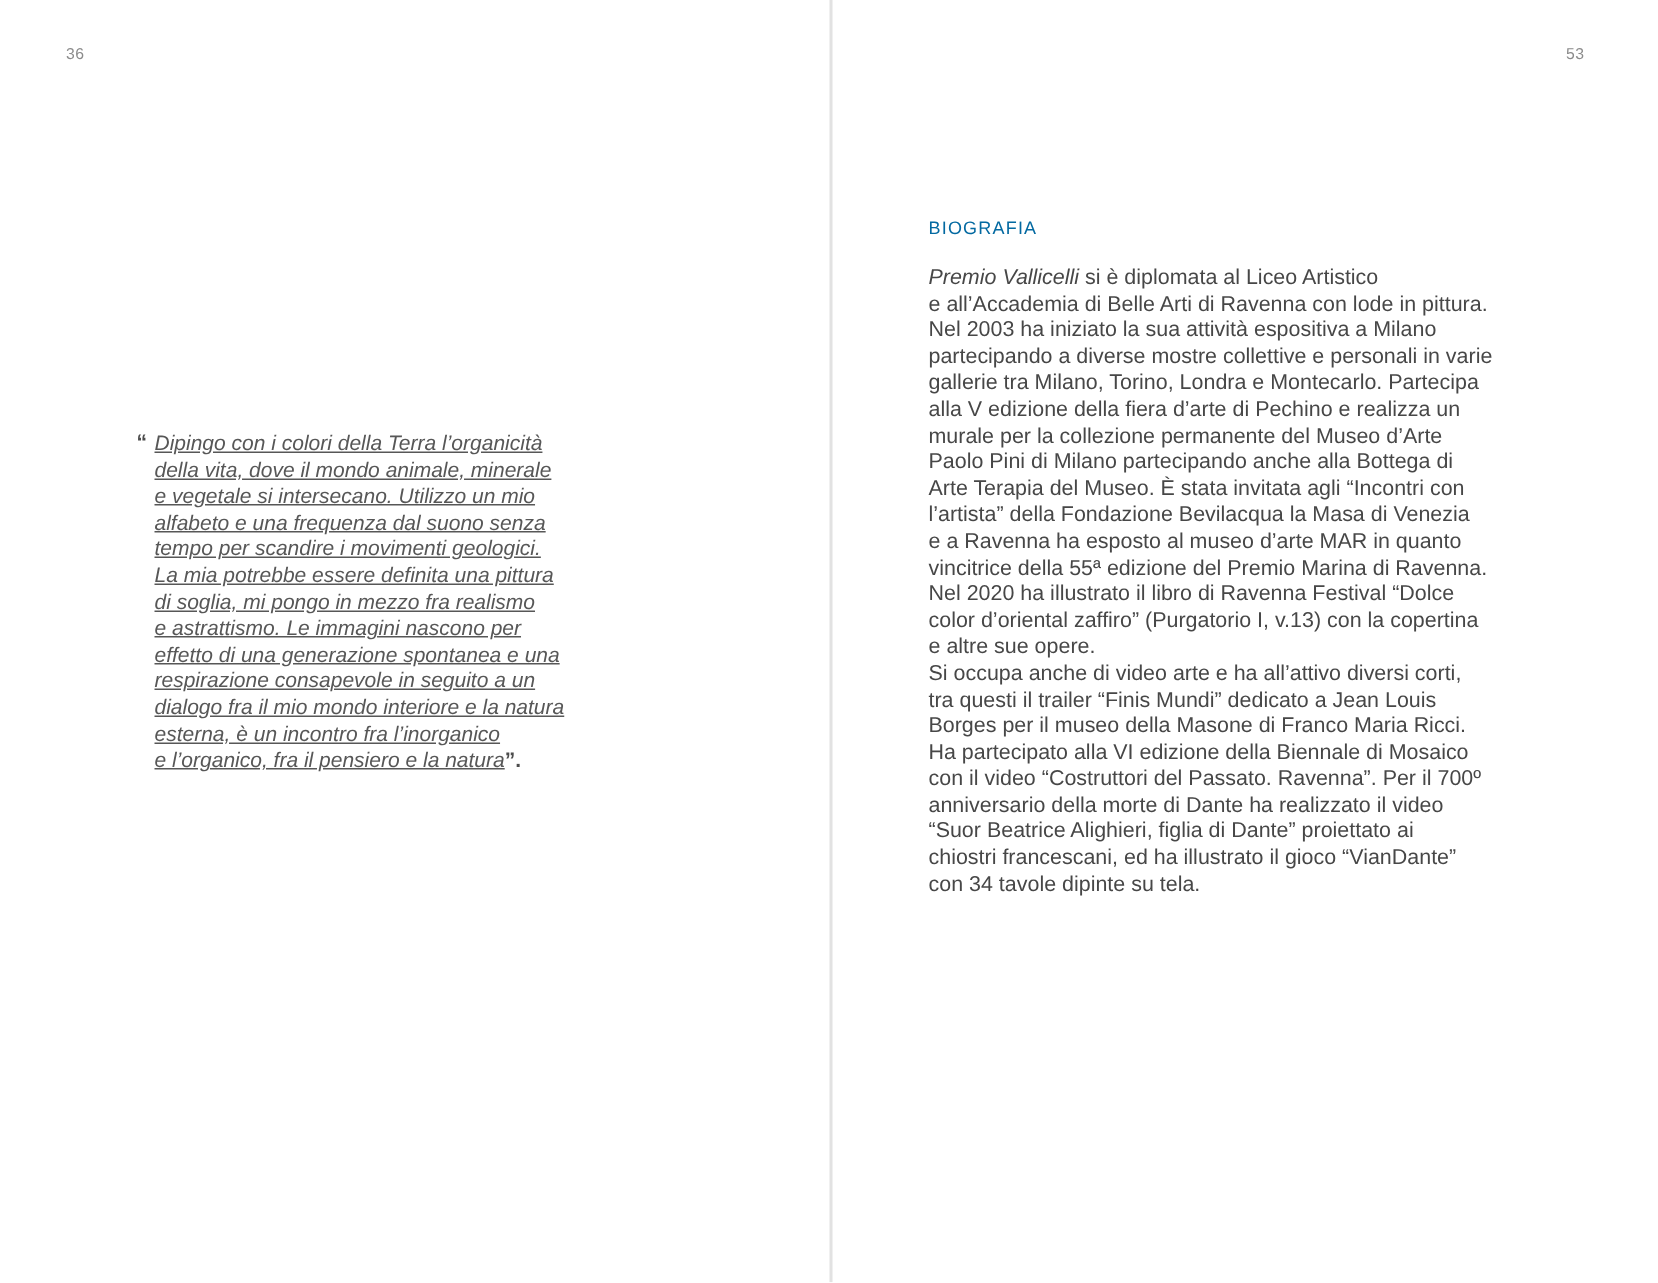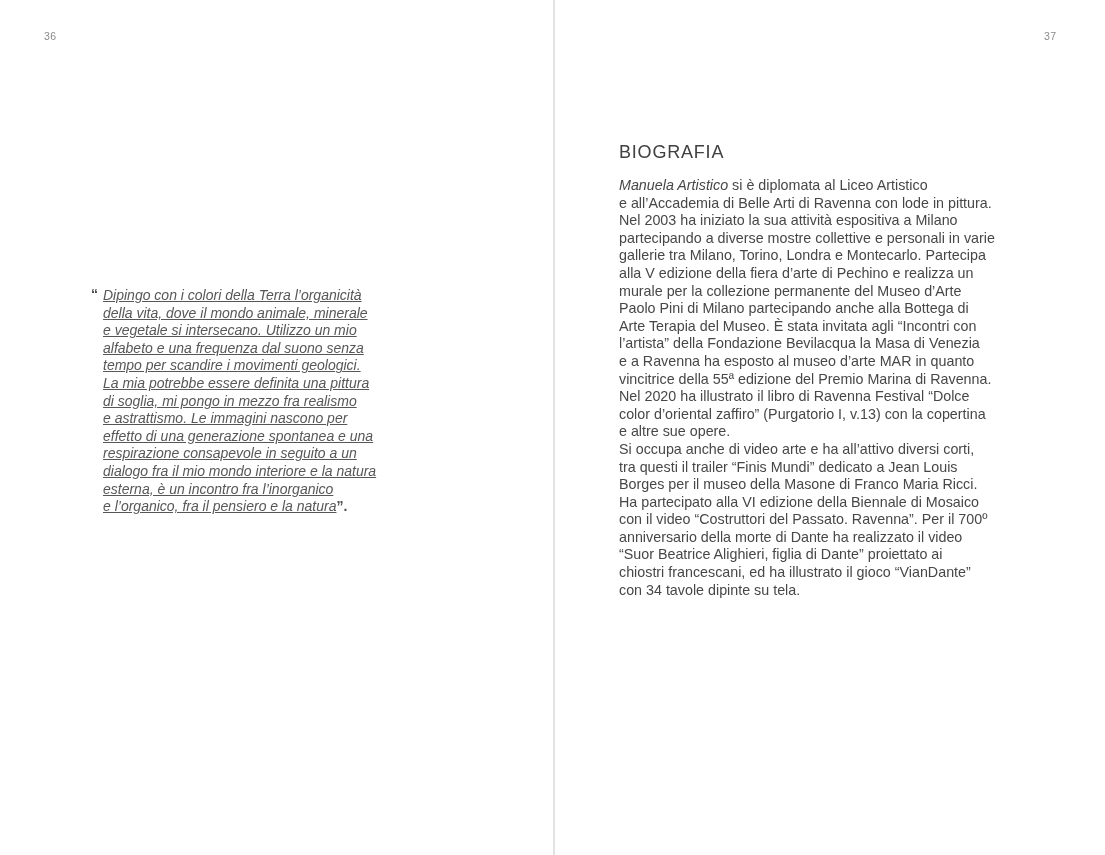--- a/index.html
+++ b/index.html
@@ -70,25 +70,25 @@
     font-weight: 700;
     color: #4d4d4d;
   }
 
   
   .bio-heading {
     position: absolute;
     left: 64px;
     top: 144px;
     margin: 0;
-    font-size: 18px;
+    font-size: 12px;
     line-height: 16px;
     font-weight: 400;
     letter-spacing: 0.8px;
-    color: #404040;
+    color: #0369a1;
   }
   .bio-text {
     position: absolute;
     left: 64px;
     top: 177px;
     width: 472px;
     margin: 0;
     font-size: 14.3px;
     line-height: 17.6px;
     color: #474747;
@@ -117,25 +117,25 @@
 effetto di una generazione spontanea e una
 respirazione consapevole in seguito a un
 dialogo fra il mio mondo interiore e la natura
 esterna, è un incontro fra l’inorganico
 e l’organico, fra il pensiero e la natura</span><span class="qmark close">”</span><span class="quote-terminal">.</span></div>
   </div>
 
   <div class="gutter"></div>
 
   <div class="page page-right">
-    <div class="page-number num-right">37</div>
+    <div class="page-number num-right">53</div>
 
     <h2 class="bio-heading">BIOGRAFIA</h2>
 
-    <p class="bio-text"><span class="bio-artist-name">Manuela Artistico</span><span class="bio-body"> si è diplomata al Liceo Artistico
+    <p class="bio-text"><span class="bio-artist-name">Premio Vallicelli</span><span class="bio-body"> si è diplomata al Liceo Artistico
 e all’Accademia di Belle Arti di Ravenna con lode in pittura.
 Nel 2003 ha iniziato la sua attività espositiva a Milano
 partecipando a diverse mostre collettive e personali in varie
 gallerie tra Milano, Torino, Londra e Montecarlo. Partecipa
 alla V edizione della fiera d’arte di Pechino e realizza un
 murale per la collezione permanente del Museo d’Arte
 Paolo Pini di Milano partecipando anche alla Bottega di
 Arte Terapia del Museo. È stata invitata agli “Incontri con
 l’artista” della Fondazione Bevilacqua la Masa di Venezia
 e a Ravenna ha esposto al museo d’arte MAR in quanto

